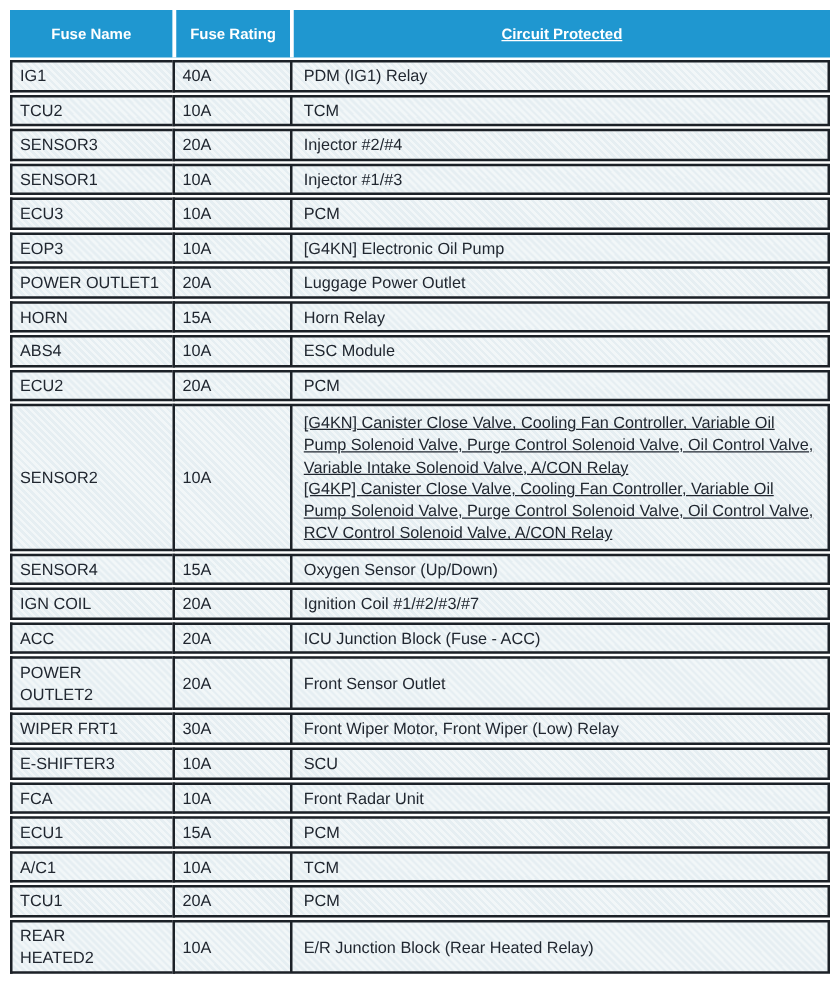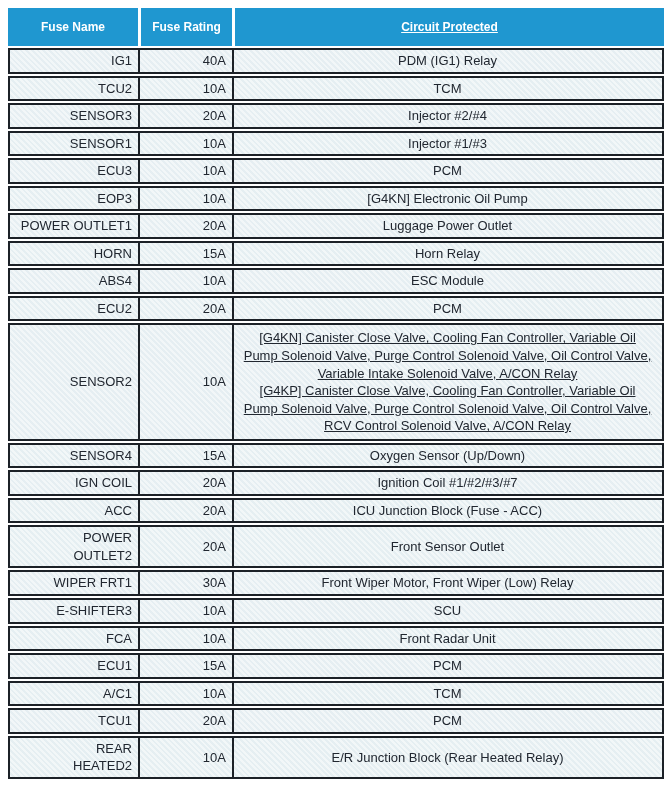--- a/index.html
+++ b/index.html
@@ -50,25 +50,25 @@
     border-bottom:2px solid var(--border);
     font-size:13px;
     line-height:1.35;
     vertical-align:middle;
     padding:2px 6px;
   }
   tbody td:first-child{border-left:2px solid var(--border);}
   tbody td:last-child{border-right:2px solid var(--border);}
   tbody td + td{border-left:2px solid var(--border);}
   td.name-cell, td.rating-cell{
-    text-align:right;
+    text-align:left;
     white-space:pre-line;
   }
   td.circuit-cell{
-    text-align:center;
+    text-align:left;
     padding-left:9px;
     padding-right:10px;
     white-space:pre-line;
   }
   td.circuit-cell.multiline{
     padding-top:4px;
     padding-bottom:4px;
     text-decoration:underline;
   }
 </style>

